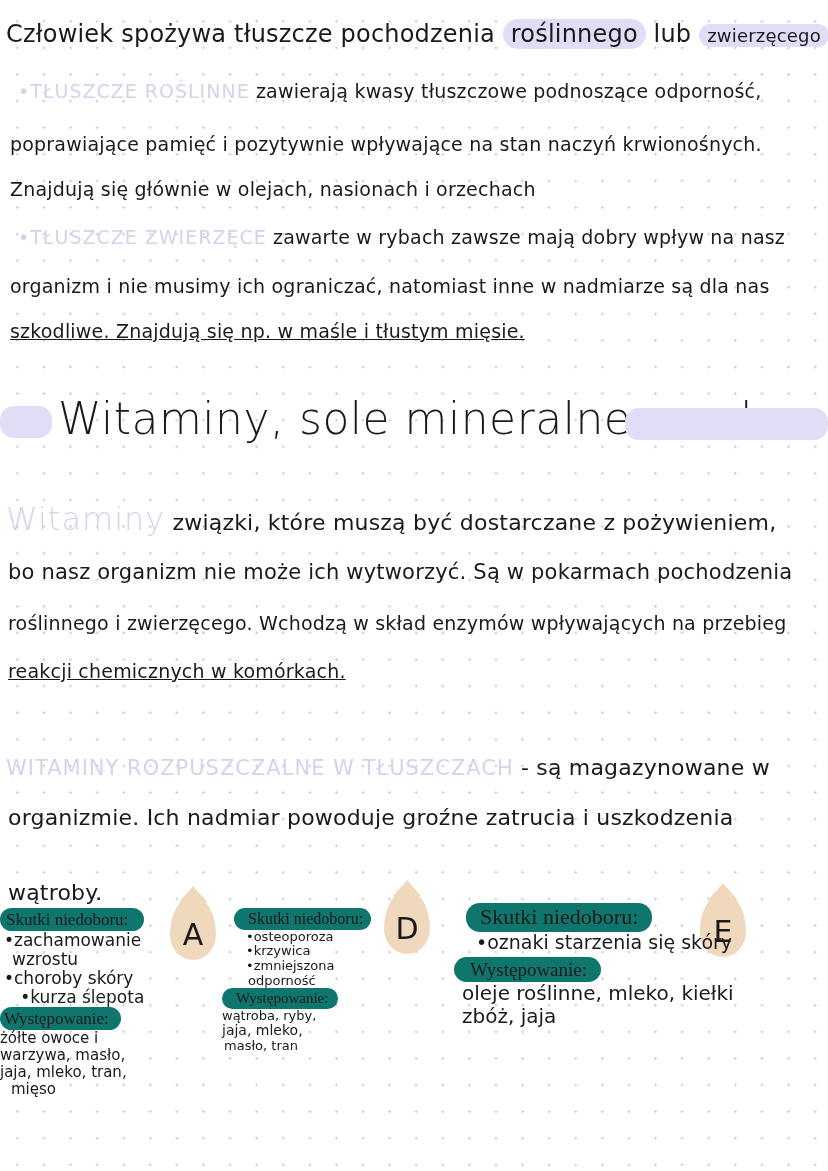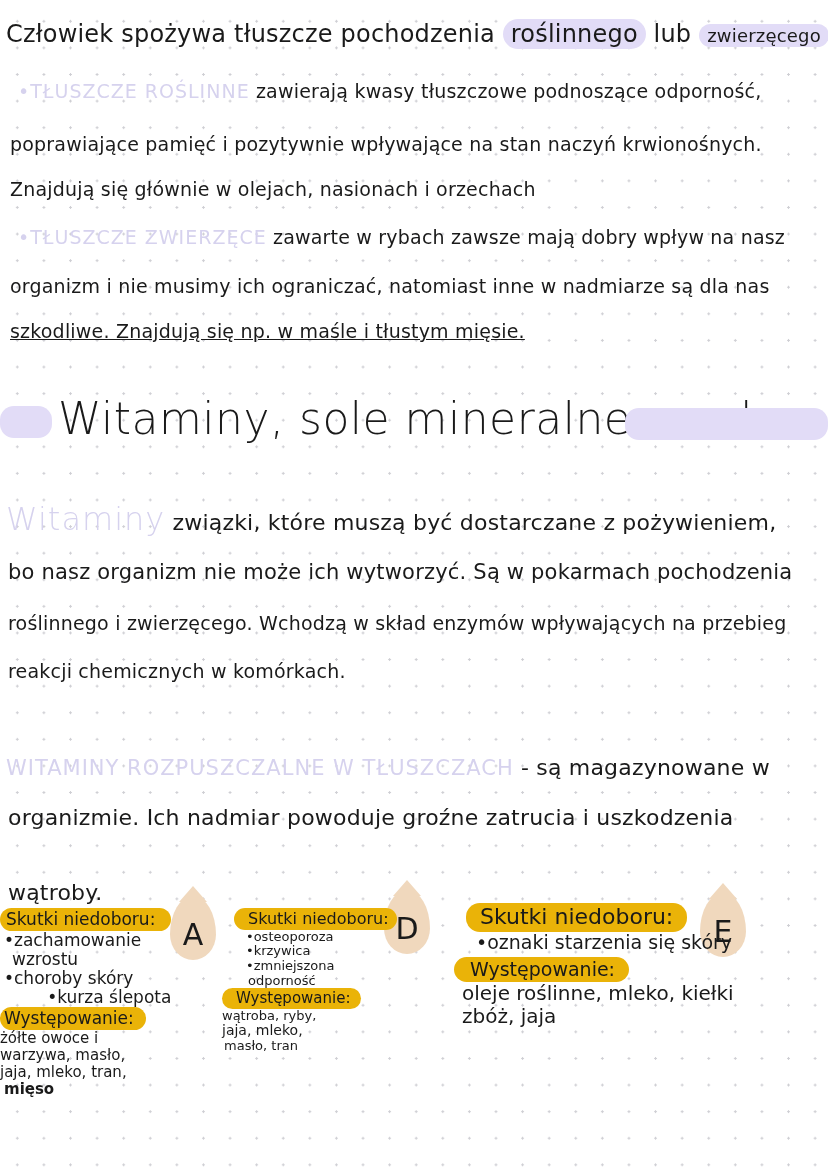--- a/index.html
+++ b/index.html
@@ -23,21 +23,21 @@
     display:flex; align-items:center; justify-content:center;
     font-size:30px; color:#1a1a1a;
   }
   .drop::before {
     content:""; position:absolute; top:-10px; left:50%; transform:translateX(-50%);
     border-left:14px solid transparent; border-right:14px solid transparent;
     border-bottom:16px solid #f0d8bd;
   }
   .drop span { position:relative; top:6px; }
   .col { position:absolute; white-space:nowrap; }
-  .col .h { display:inline-block; background:#eab308; border-radius:14px; padding:2px 8px; }
+  .col .h { display:inline-block; background:#0f766e; border-radius:14px; padding:2px 8px;font-family:Liberation Serif, serif; }
   .col div { line-height:1.12; }
 </style>
 </head>
 <body>
 
 <div class="line" style="left:6px; top:20px; font-size:24px;">
   <span>Człowiek spożywa tłuszcze pochodzenia </span><span class="hl">roślinnego</span><span> lub </span><span class="hl" style="font-size:18px;">zwierzęcego</span>
 </div>
 
 <div class="line" style="left:18px; top:80px;">
@@ -57,21 +57,21 @@
 <div class="bar" style="left:0; top:406px; width:52px; height:32px;"></div>
 <div class="title">Witaminy, sole mineralne, woda</div>
 <div class="bar" style="left:625px; top:408px; width:203px; height:32px;"></div>
 
 <div class="line" style="left:6px; top:500px; font-size:22px;">
   <span class="faint" style="font-size:32px; font-weight:300;">Witaminy</span>
   <span>związki, które muszą być dostarczane z pożywieniem,</span>
 </div>
 <div class="line" style="left:8px; top:560px; font-size:21px;">bo nasz organizm nie może ich wytworzyć. Są w pokarmach pochodzenia</div>
 <div class="line" style="left:8px; top:612px; font-size:19px;">roślinnego i zwierzęcego. Wchodzą w skład enzymów wpływających na przebieg</div>
-<div class="line" style="left:8px; top:660px; font-size:19px;">reakcji chemicznych w komórkach.</div>
+<div class="line" style="left:8px; top:660px; font-size:19px;text-decoration:underline;">reakcji chemicznych w komórkach.</div>
 
 <div class="line" style="left:6px; top:755px; font-size:22px;">
   <span class="faint" style="font-size:21px;">WITAMINY ROZPUSZCZALNE W TŁUSZCZACH</span>
   <span>- są magazynowane w</span>
 </div>
 <div class="line" style="left:8px; top:805px; font-size:22px;">organizmie. Ich nadmiar powoduje groźne zatrucia i uszkodzenia</div>
 <div class="line" style="left:8px; top:880px; font-size:22px;">wątroby.</div>
 
 <div class="drop" style="left:170px; top:896px;">
     <span>A</span>
@@ -79,21 +79,21 @@
 <div class="col" style="left:0; top:908px; font-size:17px;">
   <div class="h" style="padding-left:6px; padding-right:16px;">Skutki niedoboru:</div>
   <div style="padding-left:4px;">•zachamowanie</div>
   <div style="padding-left:12px;">wzrostu</div>
   <div style="padding-left:4px;">•choroby skóry</div>
   <div style="padding-left:4px;text-align:right;">•kurza ślepota</div>
   <div class="h" style="padding-left:4px; padding-right:12px;">Występowanie:</div>
   <div style="font-size:15px;">żółte owoce i</div>
   <div style="font-size:15px;">warzywa, masło,</div>
   <div style="font-size:15px;">jaja, mleko, tran,</div>
-  <div style="font-size:15px; padding-left:4px;font-weight:bold;">mięso</div>
+  <div style="font-size:15px; padding-left:11px;">mięso</div>
 </div>
 
 <div class="drop" style="left:384px; top:890px;">
     <span>D</span>
   </div>
 <div class="col" style="left:234px; top:908px; font-size:15px;">
   <div class="h" style="padding-left:14px; font-size:16px;">Skutki niedoboru:</div>
   <div style="padding-left:12px; font-size:13px;">•osteoporoza</div>
   <div style="padding-left:12px; font-size:13px;">•krzywica</div>
   <div style="padding-left:12px; font-size:13px;">•zmniejszona</div>

